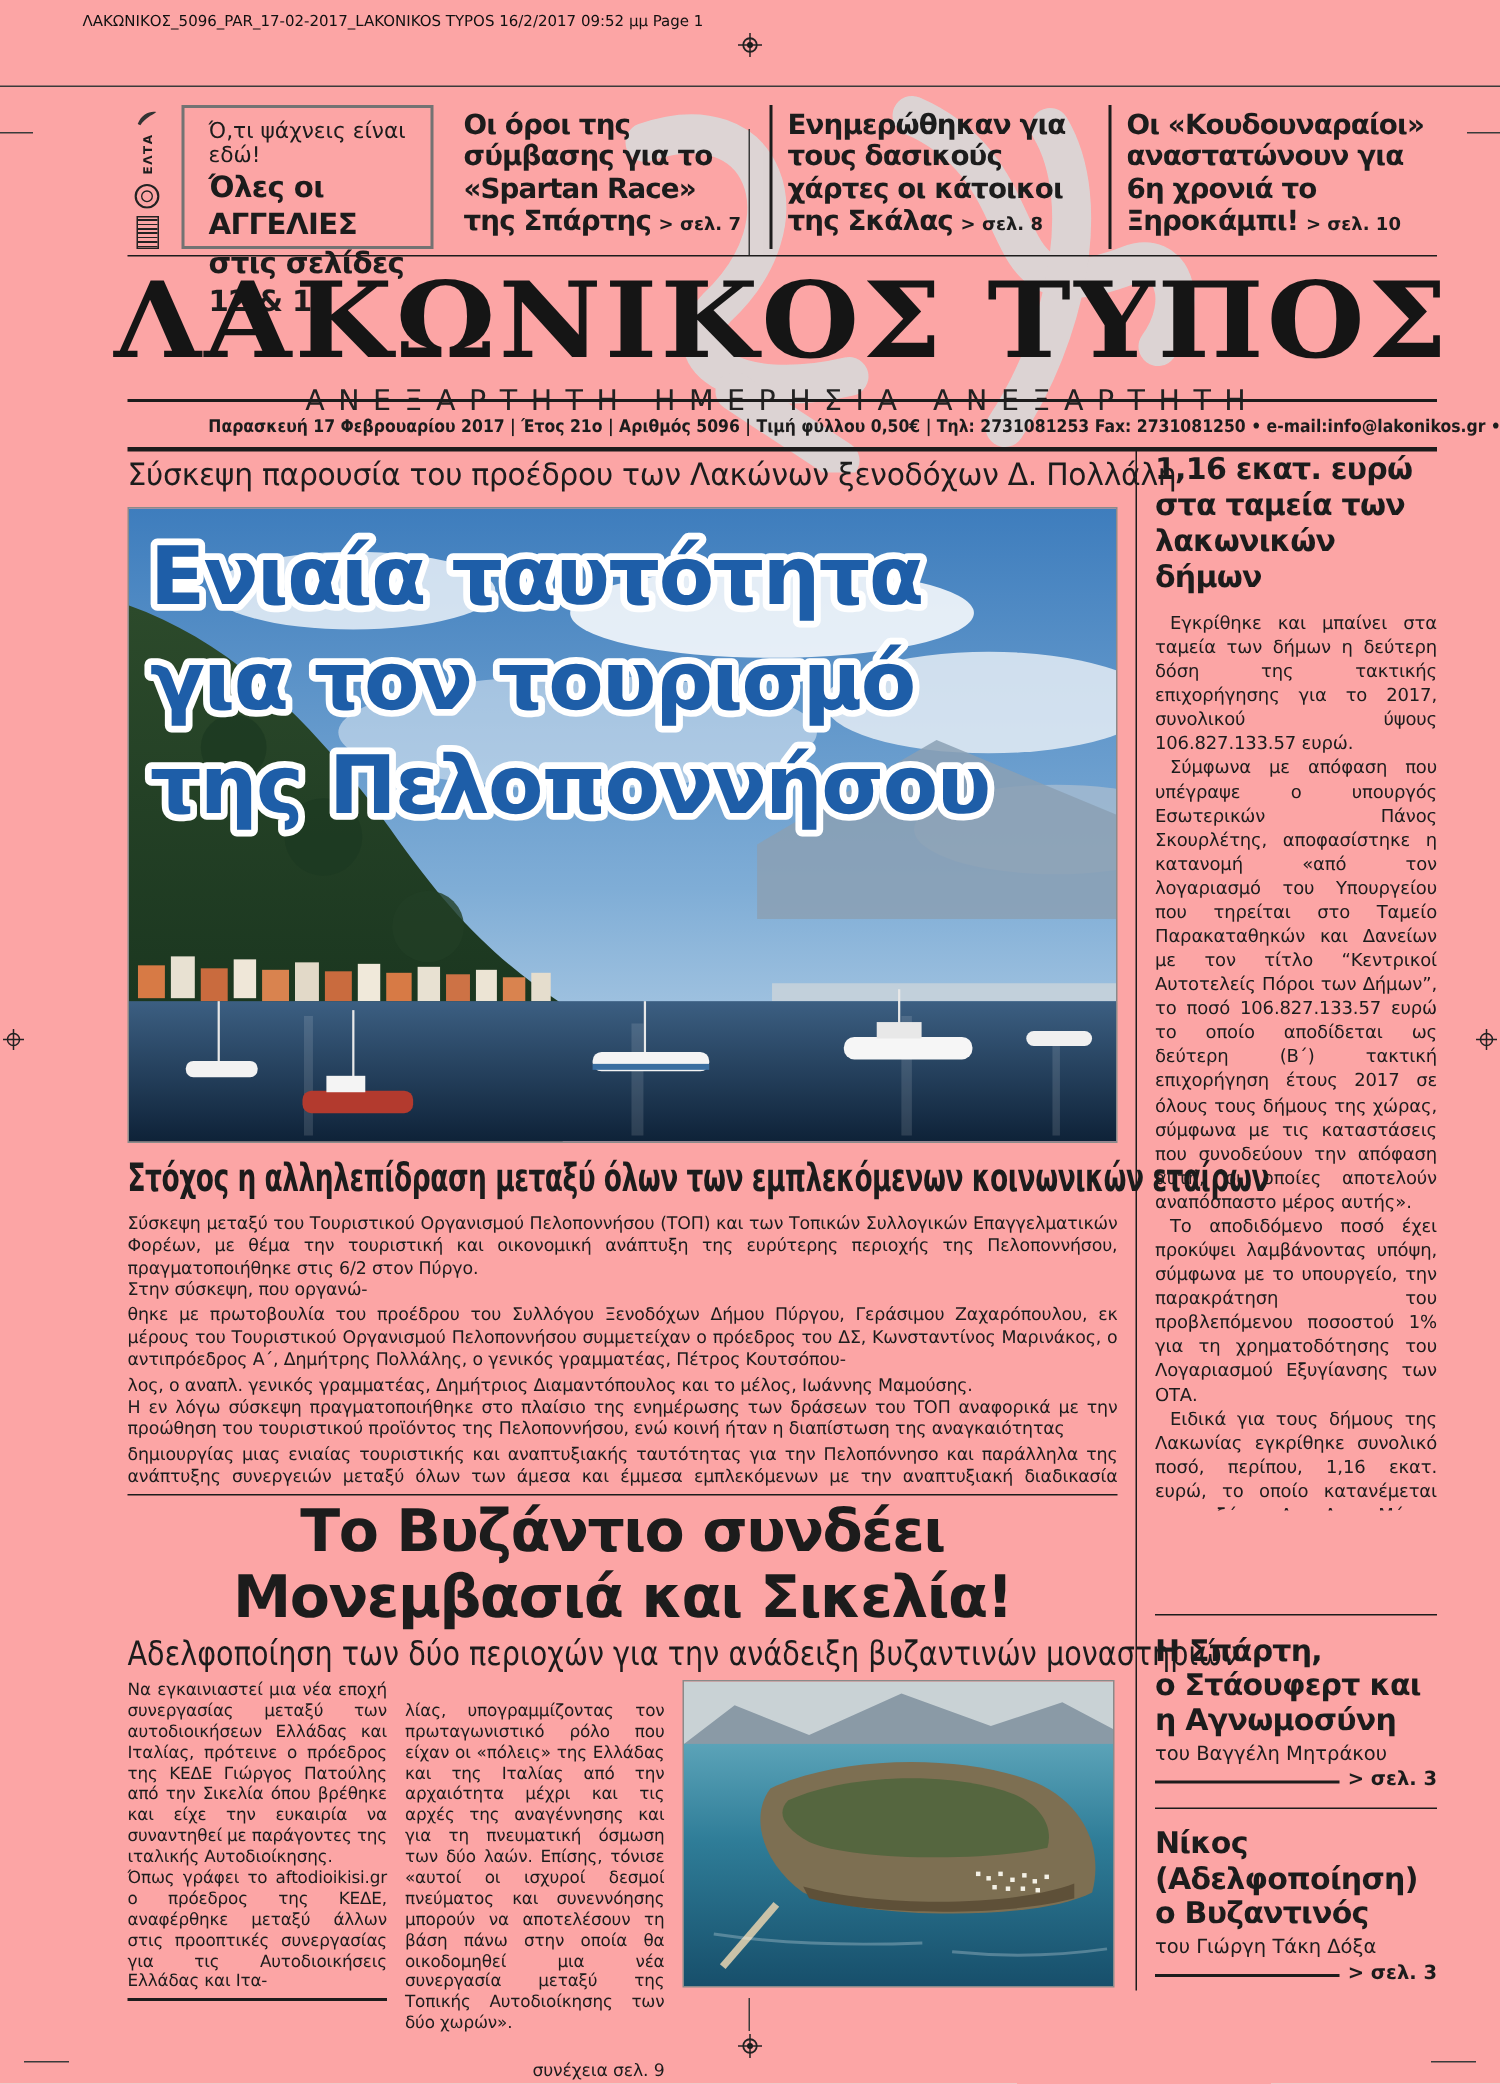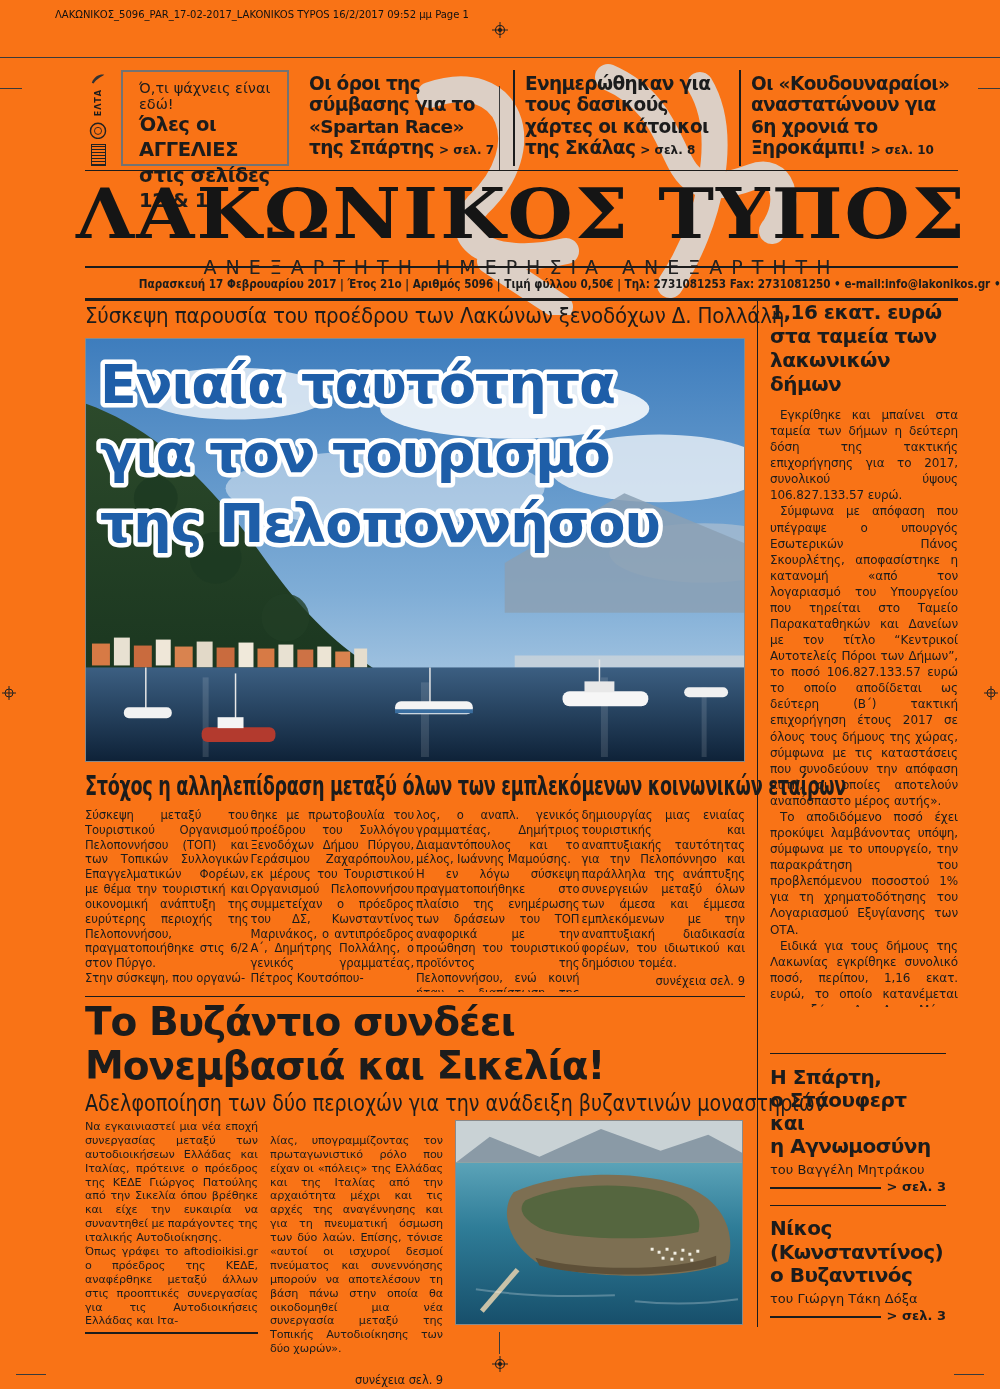--- a/index.html
+++ b/index.html
@@ -1,16 +1,16 @@
 <!DOCTYPE html>
 <html><head>
 <meta charset="utf-8">
 <style>
   html,body{margin:0;padding:0;background:#e8e8e8;}
-  .page{position:relative;width:1000px;height:1389px;margin:0 auto;background:#f97316;
+  .page{position:relative;width:1000px;height:1389px;margin:0 auto;background:#fca5a5;
         font-family:"DejaVu Sans",sans-serif;color:#1c1c1c;overflow:hidden;}
   .abs{position:absolute;z-index:2;}
   .mark{position:absolute;background:#3a3a3a;z-index:3;}
   
   .printer-line{top:9px;left:55px;font-size:10px;letter-spacing:0;color:#111;}
   
   .wm{position:absolute;z-index:1;}
   
   .strip{top:70px;left:85px;width:873px;height:96px;display:flex;gap:10px;}
   .logos{width:26px;display:flex;flex-direction:column;align-items:center;gap:5px;padding-top:2px;flex:none;}
@@ -33,43 +33,43 @@
            padding:5px 0 6px 0;text-align:center;}
   .datebar span{display:inline-block;white-space:nowrap;font-size:11.6px;font-weight:bold;
                 transform:scaleX(.9);transform-origin:50% 50%;}
   
   .kicker{top:304px;left:85px;width:660px;font-size:20.5px;letter-spacing:-0.2px;white-space:nowrap;
           transform:scaleX(.97);transform-origin:0 50%;}
   .photo1{top:338px;left:85px;width:660px;height:424px;border:1px solid #8a8a8a;box-sizing:border-box;}
   .photo1 svg{display:block;width:100%;height:100%;}
   .subhead{top:771px;left:85px;width:660px;font-weight:bold;font-size:26px;letter-spacing:-0.5px;
            white-space:nowrap;transform:scaleX(.68);transform-origin:0 50%;}
-  .cols{top:808px;left:85px;width:660px;height:184px;display:flex;gap:2px;overflow:hidden;}
+  .cols{top:808px;left:85px;width:660px;height:184px;display:flex;gap:2px;overflow:hidden;flex-direction:column;}
   .bodytext{font-size:11.6px;line-height:1.28;text-align:justify;white-space:pre-line;letter-spacing:-0.1px;}
   .cols .col{flex:1;}
   .cont{text-align:right;font-size:11.5px;margin-top:3px;}
   .rule660{top:996px;left:85px;width:660px;height:1px;background:#1c1c1c;}
-  .h2block{top:1000px;left:85px;width:660px;}
+  .h2block{top:1000px;left:85px;width:660px;text-align:center;}
   .h2line{font-weight:bold;font-size:39px;line-height:1.12;letter-spacing:-1px;}
   .deck{top:1090px;left:85px;width:660px;font-size:22.5px;white-space:nowrap;
         transform:scaleX(.85);transform-origin:0 50%;}
   .body2{top:1120px;left:85px;width:660px;display:flex;gap:12px;align-items:flex-start;}
   .col2{width:173px;flex:none;font-size:11.2px;line-height:1.24;text-align:justify;white-space:pre-line;
         border-bottom:2px solid #1c1c1c;padding-bottom:4px;letter-spacing:-0.1px;}
   .photo2{width:288px;height:205px;border:1px solid #8a8a8a;box-sizing:border-box;flex:none;}
   .photo2 svg{display:block;width:100%;height:100%;}
   
   .rail{top:300px;left:757px;width:201px;height:1027px;border-left:1px solid #1c1c1c;
         padding-left:12px;box-sizing:border-box;}
   .rail-title{font-weight:bold;font-size:20px;line-height:1.2;white-space:pre-line;letter-spacing:-0.5px;}
   .rail-sub{font-size:18px;line-height:1.25;white-space:pre-line;margin-top:5px;color:#222;}
   .rail-body{margin-top:11px;font-size:12px;line-height:1.34;text-align:justify;max-height:600px;
              overflow:hidden;letter-spacing:-0.1px;}
   .rail-body p{margin:0;text-indent:10px;}
-  .rail-teasers{position:absolute;left:12px;right:12px;bottom:4px;border-top:1px solid #1c1c1c;padding-top:12px;}
+  .rail-teasers{position:absolute;left:12px;right:0;bottom:4px;border-top:1px solid #1c1c1c;padding-top:12px;}
   .rail-teaser-title{font-weight:bold;font-size:20px;line-height:1.16;white-space:pre-line;letter-spacing:-0.5px;}
   .rail-byline{font-size:13px;margin-top:4px;}
   .pagerow{display:flex;align-items:flex-end;gap:5px;margin-top:2px;}
   .pline{flex:1;border-bottom:2px solid #1c1c1c;margin-bottom:5px;}
   .plabel{font-size:13px;font-weight:bold;}
   .rail-divider{height:1px;background:#1c1c1c;margin:11px 0;}
 </style>
 </head>
 <body>
 
@@ -312,21 +312,21 @@
 η Αγνωμοσύνη</div>
         <div class="rail-byline">του Βαγγέλη Μητράκου</div>
         <div class="pagerow">
           <div class="pline"></div>
           <div class="plabel">&gt; σελ. 3</div>
         </div>
       </div>
       <div class="rail-divider"></div>
       <div>
         <div class="rail-teaser-title">Νίκος
-(Κωνσταντίνος)
+(Αδελφοποίηση)
 ο Βυζαντινός</div>
         <div class="rail-byline">του Γιώργη Τάκη Δόξα</div>
         <div class="pagerow">
           <div class="pline"></div>
           <div class="plabel">&gt; σελ. 3</div>
         </div>
       </div>
     </div>
   </div>
 

